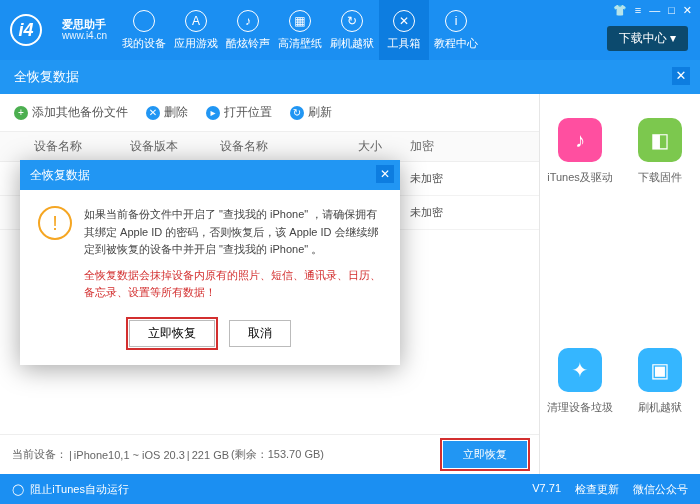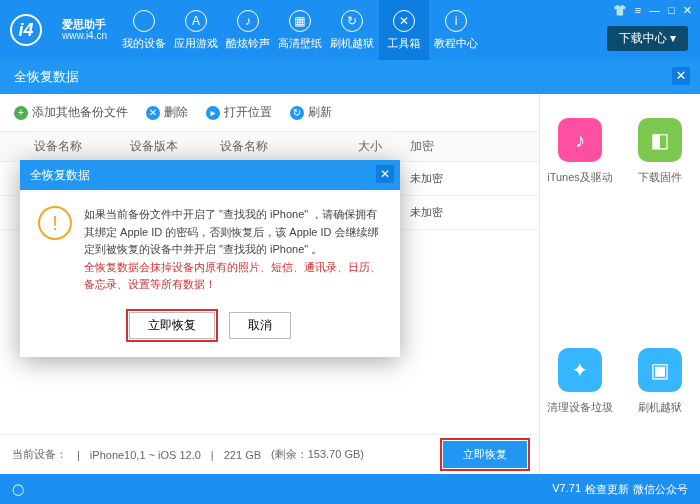--- a/index.html
+++ b/index.html
@@ -27,39 +27,39 @@
 .left { flex: 1; border-right: 1px solid #e6e6e6; display: flex; flex-direction: column; }
 .toolbar { height: 38px; display: flex; align-items: center; gap: 18px; padding: 0 14px; border-bottom: 1px solid #eee; color: #555; }
 .tb-item { display: flex; align-items: center; gap: 4px; cursor: pointer; }
 .tb-ico { width: 14px; height: 14px; border-radius: 50%; display: inline-flex; align-items: center; justify-content: center; color: #fff; font-size: 10px; }
 .tb-add { background: #4caf50; } .tb-del { background: #2196f3; } .tb-open { background: #2196f3; } .tb-ref { background: #2196f3; }
 
 .thead { height: 30px; display: flex; align-items: center; background: #fafafa; border-bottom: 1px solid #eee; color: #666; font-size: 12px; }
 .col1{width:130px;padding-left:34px}.col2{width:90px}.col3{width:120px}.col4{width:70px;text-align:center;padding-right:10px}.col5{width:60px;text-align:left}
 .trow { height: 34px; display: flex; align-items: center; border-bottom: 1px solid #f2f2f2; color: #555; font-size: 11px; }
 
-.bottombar { margin-top: auto; height: 40px; border-top: 1px solid #eee; display: flex; align-items: center; padding: 0 12px; color: #666; font-size: 11px; gap: 10px; }
+.bottombar { margin-top: auto; height: 40px; border-top: 1px solid #eee; display: flex; align-items: center; padding: 0 12px; color: #666; font-size: 11px; gap: 2px; }
 .restore-btn { margin-left: auto; background: #2196f3; color: #fff; padding: 6px 20px; cursor: pointer; outline: 2px solid #d32f2f; outline-offset: 1px; }
 
 .right { width: 160px; padding: 24px 0; display: flex; flex-wrap: wrap; align-content: flex-start; }
 .tile { width: 80px; height: 90px; display: flex; flex-direction: column; align-items: center; gap: 8px; cursor: pointer; color: #666; font-size: 11px; }
 .tile-ico { width: 44px; height: 44px; border-radius: 10px; display: flex; align-items: center; justify-content: center; color: #fff; font-size: 20px; }
 .right .spacer { height: 140px; width: 100%; }
 
 .statusbar { height: 30px; background: #1b8ff2; color: #fff; display: flex; align-items: center; padding: 0 12px; font-size: 11px; gap: 6px; }
-.statusbar .right-grp { margin-left: auto; display: flex; gap: 4px; }
+.statusbar .right-grp { margin-left: auto; display: flex; gap: 14px; }
 
 
 .dialog { position: absolute; left: 20px; top: 160px; width: 380px; background: #fff; box-shadow: 0 4px 24px rgba(0,0,0,.35); z-index: 10; }
 .dlg-hdr { height: 30px; background: #2196f3; color: #fff; display: flex; align-items: center; padding: 0 10px; font-size: 12px; position: relative; }
 .dlg-hdr .x { position: absolute; right: 6px; top: 5px; width: 18px; height: 18px; background: #0d7de0; text-align: center; line-height: 18px; cursor: pointer; }
 .dlg-body { padding: 16px 18px 14px; display: flex; gap: 12px; }
 .warn-ico { width: 34px; height: 34px; border: 2px solid #f5a623; border-radius: 50%; color: #f5a623; font-size: 20px; display: flex; align-items: center; justify-content: center; flex-shrink: 0; }
 .dlg-text { font-size: 11px; color: #444; line-height: 1.6; }
-.dlg-red { color: #d32f2f; }
+.dlg-red { color: #d32f2f; margin-top: 8px; }
 .dlg-ftr { display: flex; justify-content: center; gap: 14px; padding: 4px 0 18px; }
 .dlg-btn { padding: 4px 18px; border: 1px solid #bbb; background: #fff; cursor: pointer; font-size: 12px; }
 .dlg-btn.primary { outline: 2px solid #d32f2f; outline-offset: 1px; }
 </style>
 </head>
 <body>
 
 <div class="titlebar">
   <div class="logo-wrap">
     <div class="logo-badge">i4</div>
@@ -150,21 +150,21 @@
     <div class="trow">
       <div class="col1"></div>
         <div class="col2"></div>
       <div class="col3">-06 10:05:27</div>
       <div class="col4">16.43 GB</div>
       <div class="col5">未加密</div>
     </div>
     <div class="bottombar">
       <span>当前设备：</span>
       <span>|</span>
-      <span>iPhone10,1 ~ iOS 12.0</span>
+      <span>iPhone10,1 ~ iOS 20.3</span>
       <span>|</span>
       <span>221 GB</span>
       <span>(剩余：153.70 GB)</span>
       <div class="restore-btn">立即恢复</div>
     </div>
   </div>
 
   <div class="right">
     <div class="tile">
         <div class="tile-ico" style="background:#ff4fa0">♪</div>
@@ -181,20 +181,21 @@
       </div>
     <div class="tile">
         <div class="tile-ico" style="background:#35b6ff">▣</div>
         <span>刷机越狱</span>
       </div>
   </div>
 </div>
 
 <div class="statusbar">
   <span>◯</span>
+  <span>阻止iTunes自动运行</span>
   <div class="right-grp">
     <span>V7.71</span>
     <span>检查更新</span>
     <span>微信公众号</span>
   </div>
 </div>
 
 <div class="dialog">
   <div class="dlg-hdr">
     <span>全恢复数据</span>

